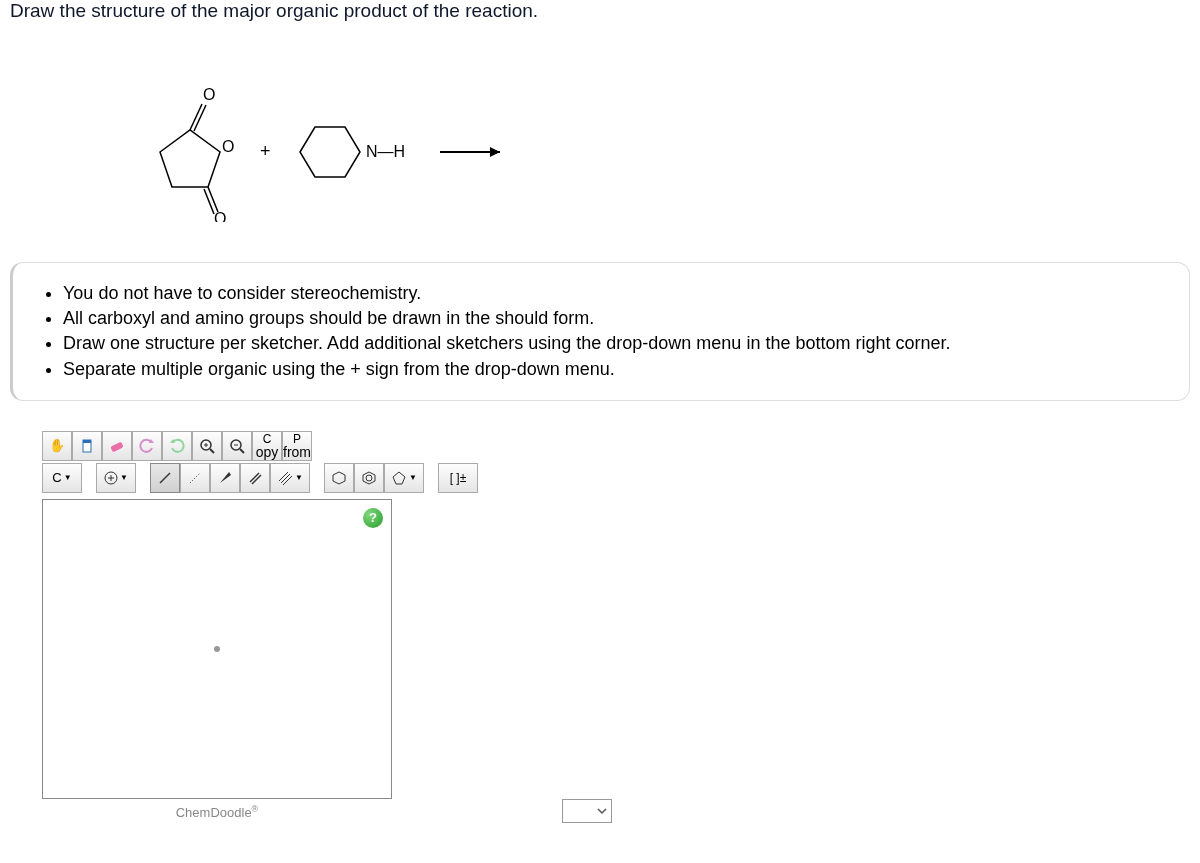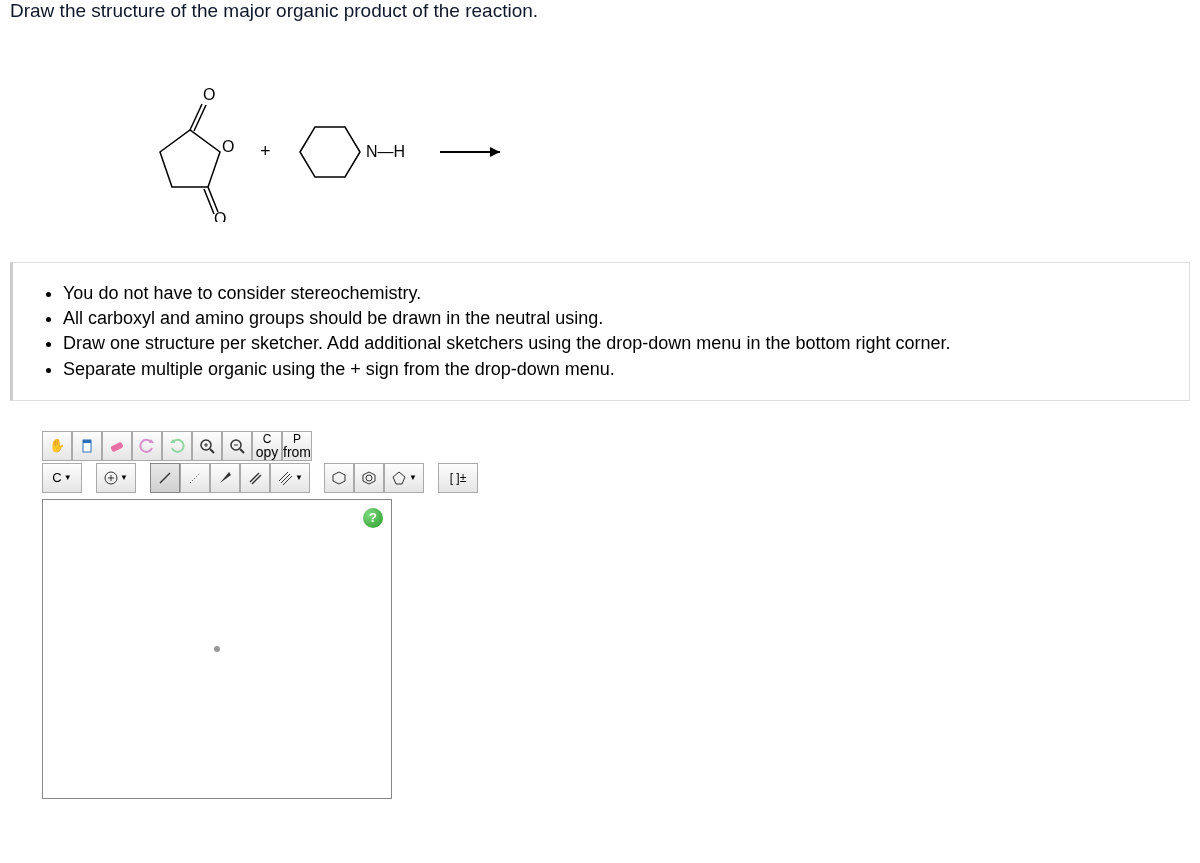--- a/index.html
+++ b/index.html
@@ -1,21 +1,21 @@
 <!DOCTYPE html>
 <html><head>
   <meta charset="utf-8">
   <style>
     * { box-sizing: border-box; margin: 0; padding: 0; }
     body { font-family: Arial, Helvetica, sans-serif; background: #fff; color: #000; }
     .container { padding: 0 10px; }
     .question-title { font-size: 19px; margin-bottom: 20px; color: #0f172a; }
     .reaction-area { padding: 10px 120px 30px; }
     .reaction-svg { display: block; }
-    .instructions-box { border: 1px solid #ddd; border-left: 3px solid #ccc; border-radius: 0; padding: 18px 22px; margin: 10px 0 30px; background: #fff; }
+    .instructions-box { border: 1px solid #ddd; border-left: 3px solid #ccc; border-radius: 13px; padding: 18px 22px; margin: 10px 0 30px; background: #fff; }
     .instructions-box ul { list-style: disc; padding-left: 28px; }
     .instructions-box li { font-size: 18px; line-height: 1.4; color: #000; }
     .sketcher-wrapper { margin: 10px 0 0 32px; }
     .toolbar { display: flex; gap: 0; margin-bottom: 2px; }
     .toolbar-row2 { display: flex; gap: 0; align-items: center; }
     .tool-btn { width: 30px; height: 30px; border: 1px solid #aaa; background: linear-gradient(#fdfdfd, #e5e5e5); display: flex; align-items: center; justify-content: center; font-size: 13px; cursor: pointer; position: relative; }
     .tool-btn.active { background: linear-gradient(#e8e8e8, #d0d0d0); border-color: #888; }
     .tool-btn.text-btn { font-size: 11px; line-height: 1; flex-direction: column; }
     .tool-btn .top-char { font-size: 12px; }
     .tool-btn .bot-char { font-size: 14px; }
@@ -63,21 +63,21 @@
       <text x="236" y="105" font-size="16">N—H</text>
 
       <line x1="310" y1="100" x2="370" y2="100" stroke="#000" stroke-width="2"></line>
       <polygon points="370,100 360,95 360,105" fill="#000"></polygon>
     </svg>
   </div>
 
   <div class="instructions-box">
     <ul>
       <li>You do not have to consider stereochemistry.</li>
-      <li>All carboxyl and amino groups should be drawn in the neutral using.</li>
+      <li>All carboxyl and amino groups should be drawn in the should form.</li>
       <li>Draw one structure per sketcher. Add additional sketchers using the drop-down menu in the bottom right corner.</li>
       <li>Separate multiple organic using the + sign from the drop-down menu.</li>
     </ul>
   </div>
 
   <div class="sketcher-wrapper">
     <div class="toolbar">
       <div class="tool-btn">
           <span>✋</span>
         </div>
@@ -195,14 +195,24 @@
       <div class="tool-btn wide" style="font-size:12px;">
         <span>[ ]±</span>
       </div>
     </div>
 
     <div class="canvas-area">
       <div class="help-icon">?</div>
       <div class="canvas-dot"></div>
     </div>
 
+    <div class="bottom-row">
+      <div class="chemdoodle-label">
+        <span>ChemDoodle</span><sup>®</sup>
+      </div>
+      <div class="extra-dropdown">
+        <svg width="10" height="10">
+            <polyline points="1,3 5,7 9,3" fill="none" stroke="#555" stroke-width="1.5"></polyline>
+          </svg>
+      </div>
+    </div>
   </div>
 </div>
 
 </body></html>

